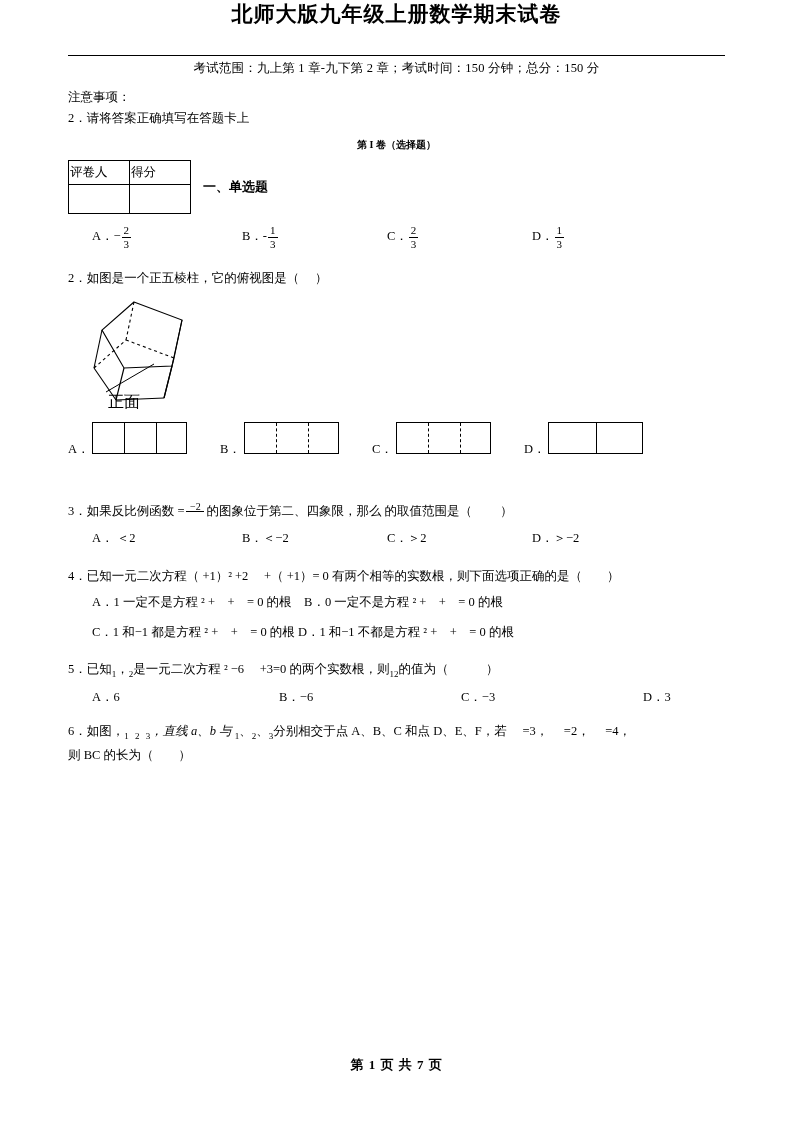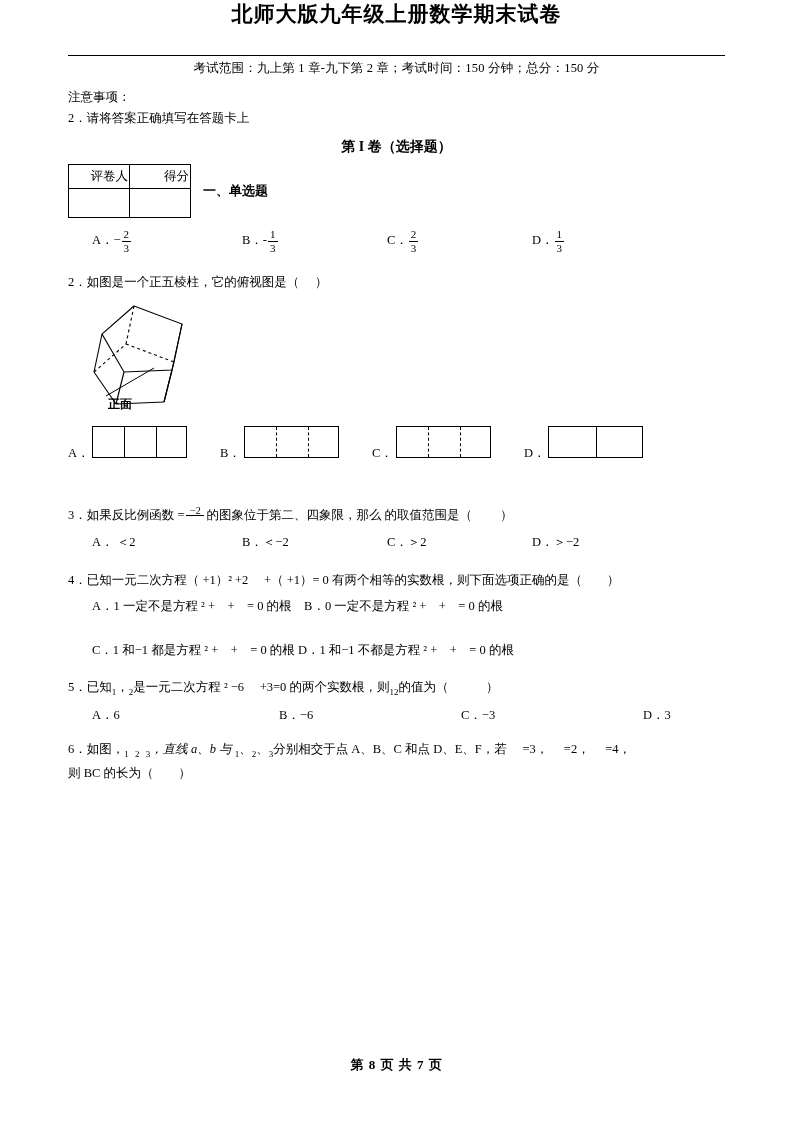--- a/index.html
+++ b/index.html
@@ -44,37 +44,37 @@
     letter-spacing: .2px;
   }
   .notes {
     font-size: 12.5px;
     line-height: 1.65;
     margin-top: 10px;
   }
   .section-heading {
     text-align: center;
     font-weight: bold;
-    font-size: 14px;
+    font-size: 10px;
     margin-top: 10px;
   }
   .score-row {
     position: relative;
     margin-top: 8px;
     height: 56px;
   }
   table.score-box {
     border-collapse: collapse;
     font-size: 12.5px;
   }
   table.score-box td {
     border: 1px solid #000;
     width: 58px;
     height: 21px;
-    text-align: right;
+    text-align: left;
     vertical-align: middle;
   }
   table.score-box td.blank {
     height: 26px;
   }
   .part-label {
     position: absolute;
     left: 135px;
     top: 18px;
     font-weight: bold;
@@ -120,22 +120,22 @@
   .prism-wrap {
     position: relative;
     height: 120px;
     margin-top: 6px;
     margin-left: 18px;
   }
   .prism-label {
     position: absolute;
     left: 22px;
     top: 96px;
-    font-size: 12px;
-    font-weight: bold;
+    font-size: 16px;
+    font-weight: normal;
   }
   .views {
     position: relative;
     height: 60px;
     margin-top: 6px;
   }
   .view-item {
     position: absolute;
     top: 0;
   }
@@ -291,21 +291,21 @@
       <span>D．</span><span>＞−2</span>
     </span>
   </div>
 
   <div class="q" style="margin-top:18px;">
     <span class="num">4．</span><span>已知一元二次方程（ +1）² +2 　+（ +1）= 0 有两个相等的实数根，则下面选项正确的是（　　）</span>
   </div>
   <div class="q" style="margin-top:2px; padding-left:24px;">
     <span>A．1 一定不是方程 ² +　+　= 0 的根　B．0 一定不是方程 ² +　+　= 0 的根</span>
   </div>
-  <div class="q" style="margin-top:20px; padding-left:24px;">
+  <div class="q" style="margin-top:6px; padding-left:24px;">
     <span>C．1 和−1 都是方程 ² +　+　= 0 的根 D．1 和−1 不都是方程 ² +　+　= 0 的根</span>
   </div>
 
   <div class="q" style="margin-top:14px;">
     <span class="num">5．</span><span>已知</span><sub>1</sub><span>，</span><sub>2</sub><span>是一元二次方程 ² −6 　+3=0 的两个实数根，则</span><sub>1</sub><sub>2</sub><span>的值为（　　　）</span>
   </div>
   <div class="opts" style="margin-top:6px;gap:37px;">
     <span class="opt" style="width:150px; padding-left:24px;">
       <span>A．</span><span>6</span>
     </span>
@@ -320,15 +320,15 @@
     </span>
   </div>
 
   <div class="q" style="margin-top:14px;">
     <span class="num">6．</span><span>如图，</span><sub>1</sub>&nbsp;&nbsp;<sub>2</sub>&nbsp;&nbsp;<sub>3</sub><span class="ital">，直线 a、b 与 </span><sub>1</sub>、<sub>2</sub>、<sub>3</sub><span>分别相交于点 A、B、C 和点 D、E、F，若　 =3，　 =2，　 =4，</span>
   </div>
   <div class="q" style="margin-top:0;">
     <span>则 BC 的长为（　　）</span>
   </div>
 
-  <div class="footer">第 8 页 共 7 页</div>
+  <div class="footer">第 1 页 共 7 页</div>
 
 </div>
 
 </body></html>

